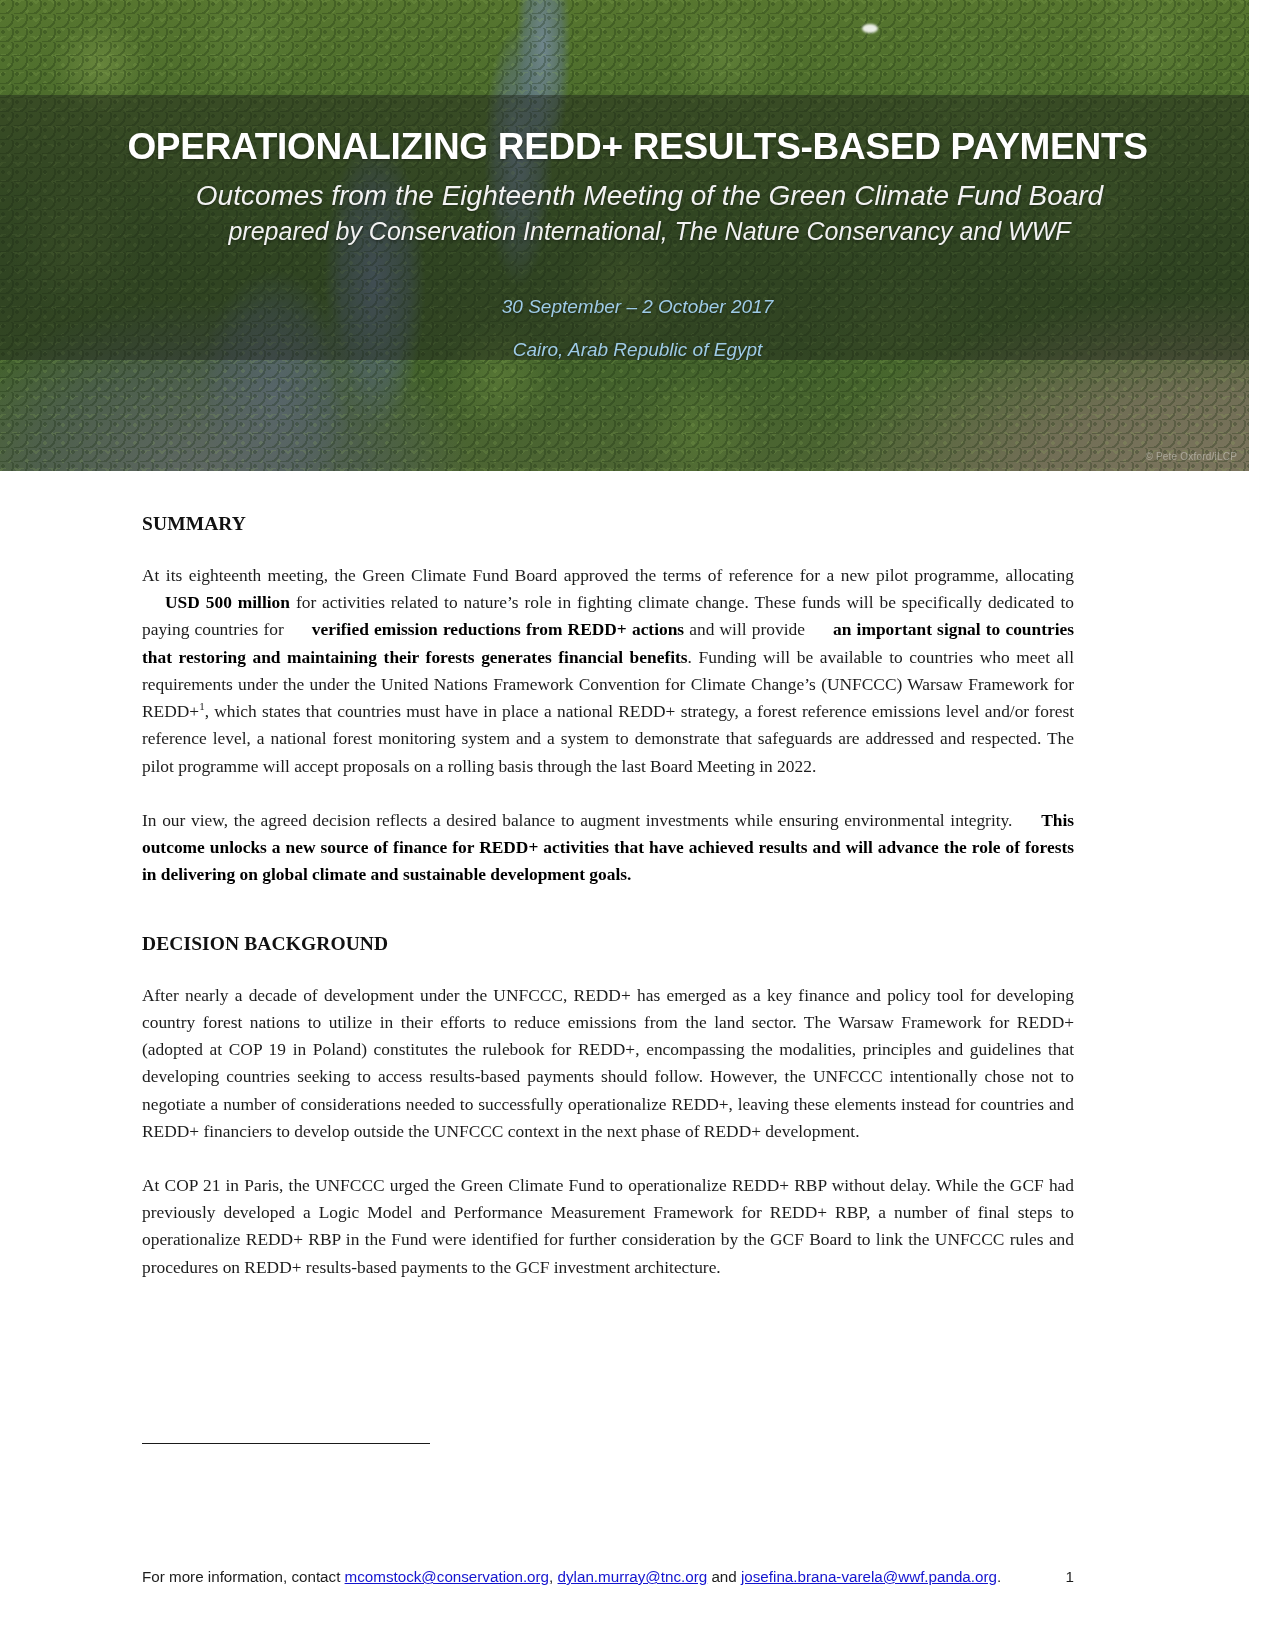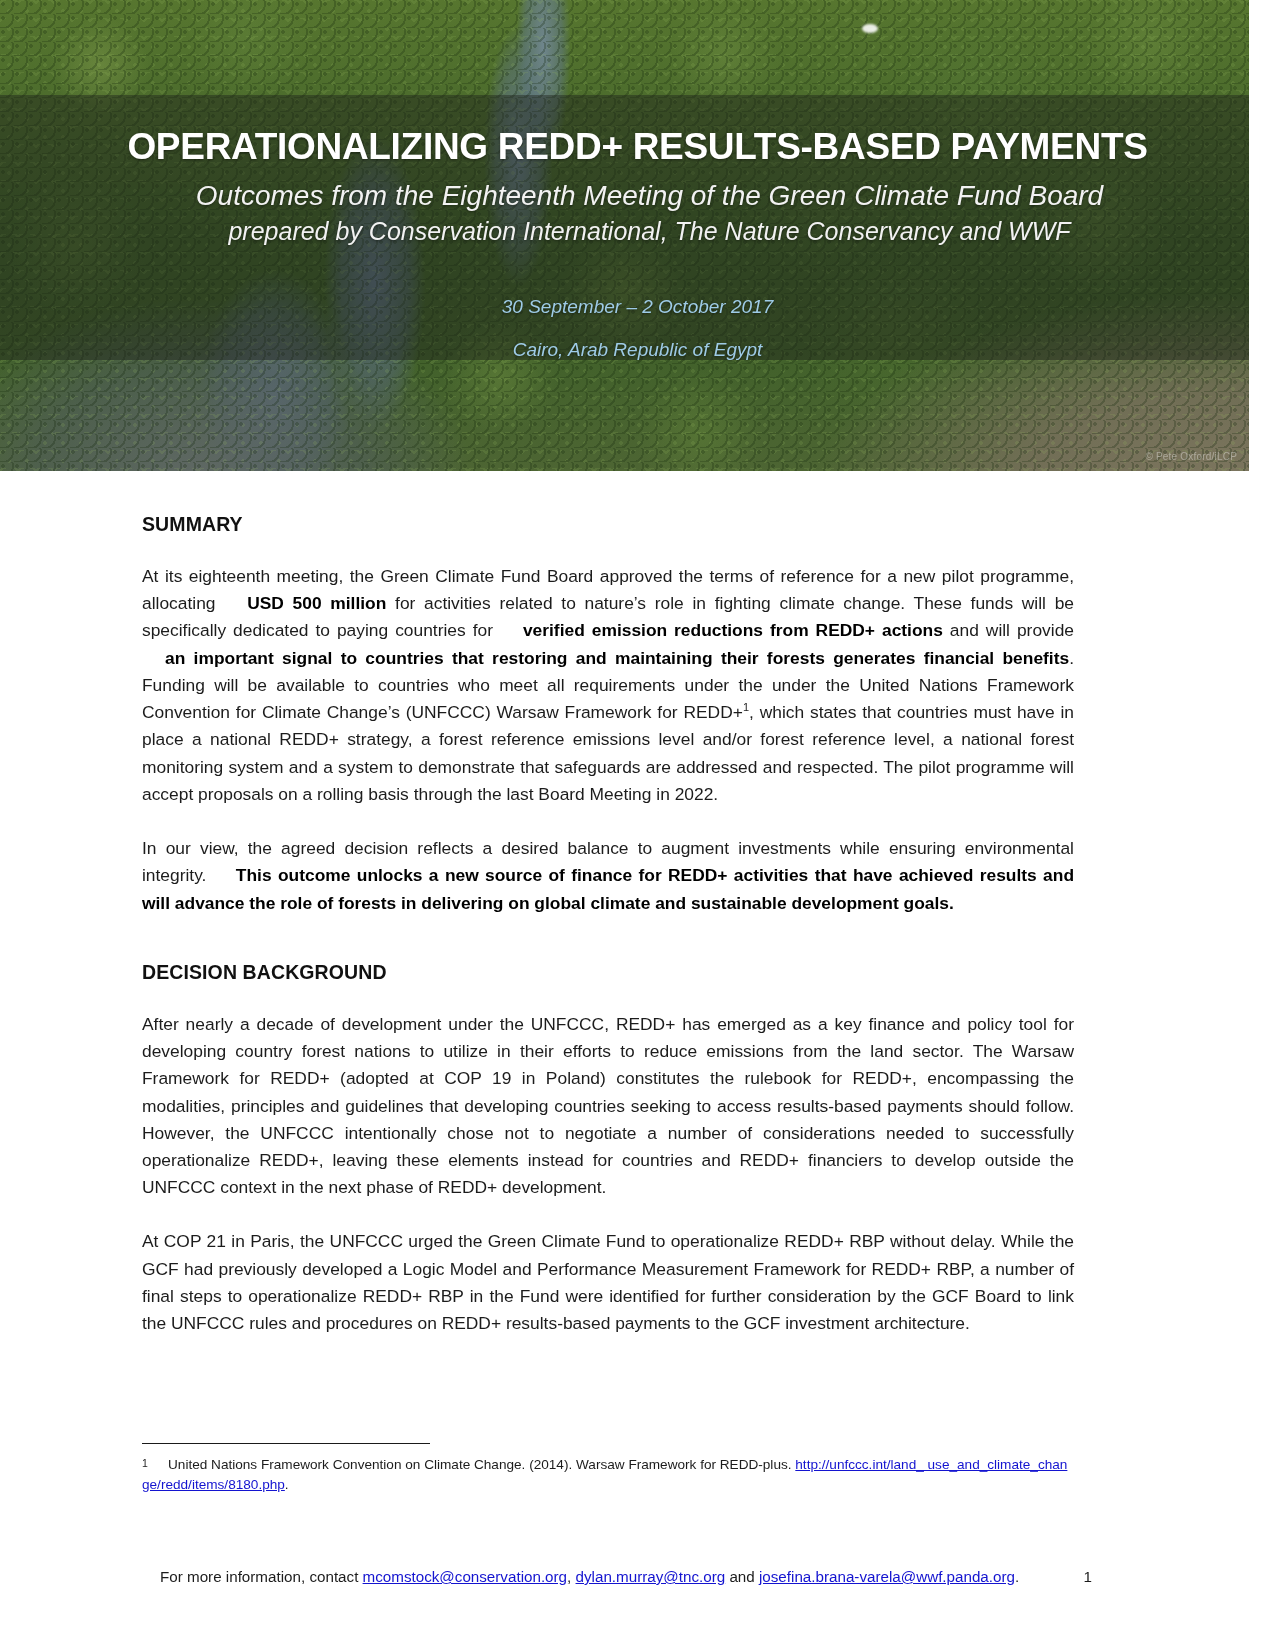--- a/index.html
+++ b/index.html
@@ -138,20 +138,21 @@
     color: rgba(255,255,255,0.38);
     letter-spacing: 0.2px;
   }
 
   
   .page {
     position: relative;
     width: 1275px;
     box-sizing: border-box;
     padding: 0 185px 0 142px;
+    font-family: Liberation Serif, serif;
   }
   .content {
     width: 932px;
   }
   h2.section {
     font-size: 19.5px;
     font-weight: bold;
     letter-spacing: 0.1px;
     color: #111111;
     margin: 0;
@@ -206,21 +207,21 @@
   }
   a.link {
     color: #1414d0;
     text-decoration: underline;
     word-break: break-all;
   }
 
   
   .page-footer {
     position: absolute;
-    left: 160px;
+    left: 142px;
     top: 1568px;
     width: 932px;
     display: flex;
     align-items: flex-end;
     justify-content: space-between;
     font-size: 15.2px;
     color: #1c1c1c;
   }
   .footer-contact { white-space: nowrap; }
   .footer-pageno {
@@ -262,19 +263,18 @@
 
     <p class="body">After nearly a decade of development under the UNFCCC, REDD+ has emerged as a key finance and policy tool for developing country forest nations to utilize in their efforts to reduce emissions from the land sector. The Warsaw Framework for REDD+ (adopted at COP 19 in Poland) constitutes the rulebook for REDD+, encompassing the modalities, principles and guidelines that developing countries seeking to access results-based payments should follow. However, the UNFCCC intentionally chose not to negotiate a number of considerations needed to successfully operationalize REDD+, leaving these elements instead for countries and REDD+ financiers to develop outside the UNFCCC context in the next phase of REDD+ development.</p>
 
     <p class="body">At COP 21 in Paris, the UNFCCC urged the Green Climate Fund to operationalize REDD+ RBP without delay. While the GCF had previously developed a Logic Model and Performance Measurement Framework for REDD+ RBP, a number of final steps to operationalize REDD+ RBP in the Fund were identified for further consideration by the GCF Board to link the UNFCCC rules and procedures on REDD+ results-based payments to the GCF investment architecture.</p>
 
   </div>
 </div>
 
 <div class="footnote-wrap">
   <div class="footnote-rule"></div>
-  <div class="footnote"><span class="fn-marker">1</span><span class="fn-text">United Nations Framework Convention on Climate Change. (2014). Warsaw Framework for REDD-plus. </span><a class="link" href="#">http://unfccc.int/land_ use_and_climate_change/redd/items/8180.php</a><span>.</span></div>
 </div>
 
 <div class="page-footer">
   <div class="footer-contact"><span>For more information, contact </span><a class="link" href="#">mcomstock@conservation.org</a><span>, </span><a class="link" href="#">dylan.murray@tnc.org</a><span> and </span><a class="link" href="#">josefina.brana-varela@wwf.panda.org</a><span>.</span></div>
   <div class="footer-pageno">1</div>
 </div>
 
 </body></html>

